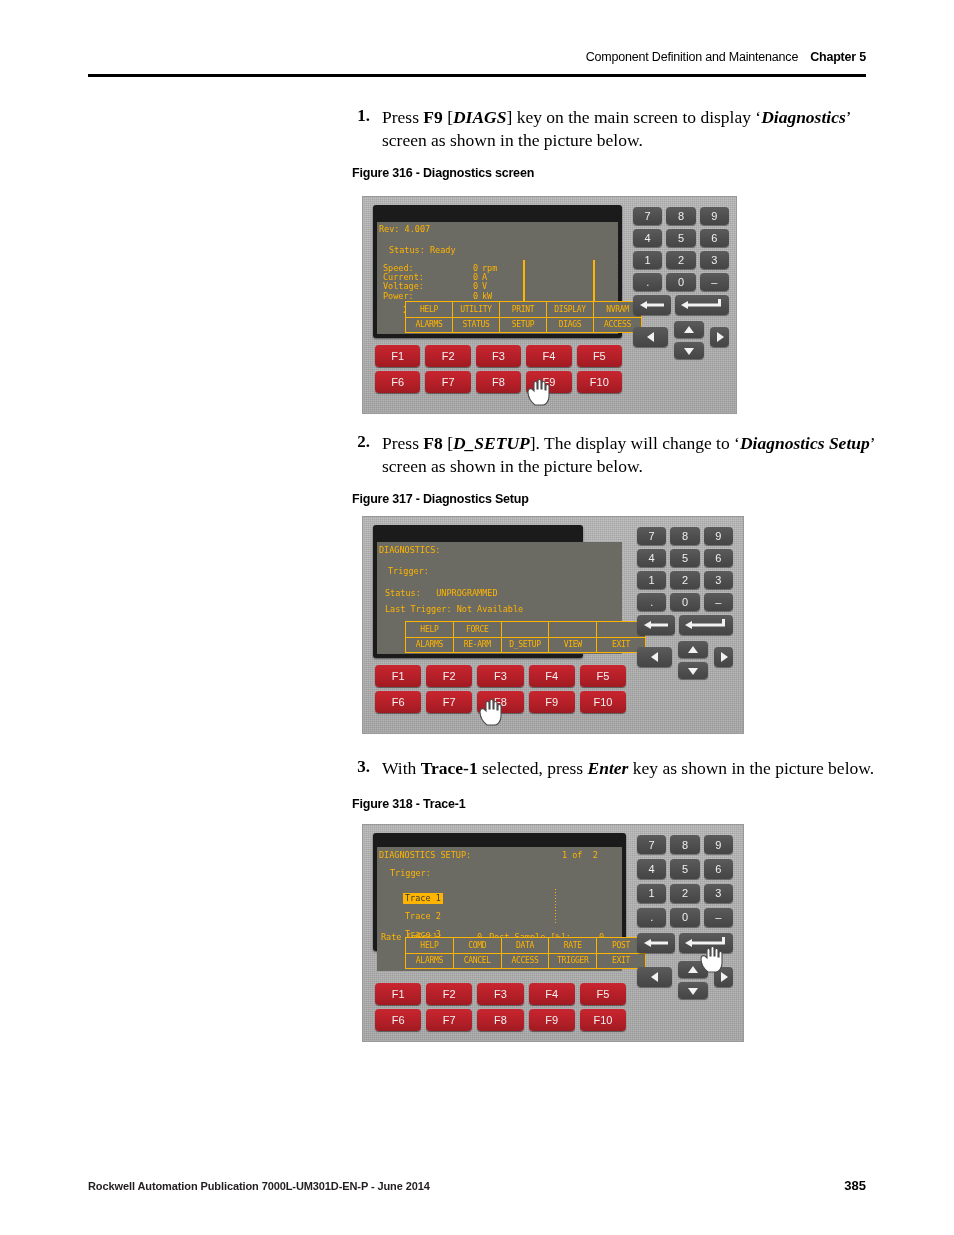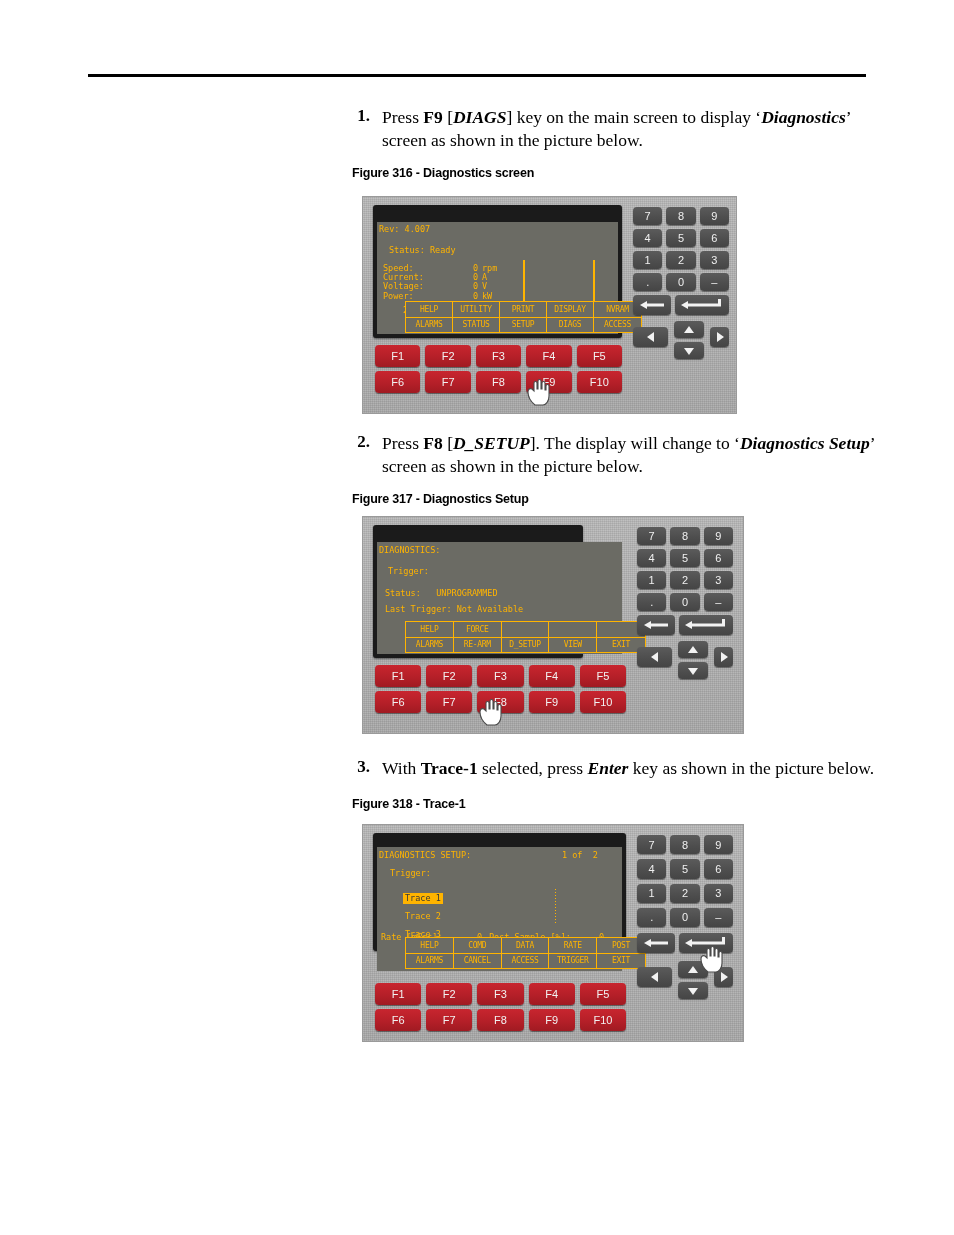--- a/index.html
+++ b/index.html
@@ -85,20 +85,24 @@
   .arrowbox{position:absolute;background:linear-gradient(180deg,#5b5b5b 0%,#4d4d4d 60%,#454545 100%);
         border-radius:4px;box-shadow:0 1px 1px rgba(0,0,0,.4);
         display:flex;align-items:center;justify-content:center;box-sizing:border-box;}
   .cursor-hand{position:absolute;pointer-events:none;}
 </style>
 </head>
 <body>
 
 <div class="page">
 
+  <div class="hdr">
+    <span class="hdr-title">Component Definition and Maintenance</span>
+    <span class="hdr-chapter">Chapter 5</span>
+  </div>
   <div class="hdr-rule"></div>
 
   <div class="step" style="left:352px;top:106px;">
     <div class="step-num">1.</div>
     <div class="step-txt"><span>Press </span><b>F9</b><span> [</span><span class="bi">DIAGS</span><span>] key on the main screen to display ‘</span><span class="bi">Diagnostics</span><span>’ screen as shown in the picture below.</span></div>
   </div>
   <div class="figcap" style="top:166px;">Figure 316 - Diagnostics screen</div>
 
   <div class="panel" id="panel316" style="left:362px;top:196px;width:375px;height:218px;">
     <div class="lcd-wrap" style="width:249px;height:133px;">
@@ -381,14 +385,18 @@
       <svg width="12" height="12" viewBox="0 0 12 12">
         <path d="M3 1 L10 6 L3 11 Z" fill="#f2f2f2"></path>
         </svg>
     </div>
 
     <svg class="cursor-hand" style="left:336px;top:118px;" width="26" height="30" viewBox="0 0 26 30">
       <path d="M9 29 C4 25 2 20 2 16 C2 13 4 12 6 13 L8 15 L8 7 C8 5 11 5 11 7 L11 13 L12 13 L12 5 C12 3 15 3 15 5 L15 13 L16 13 L16 7 C16 5 19 5 19 7 L19 14 L20 14 L20 10 C20 8 23 8 23 10 L23 20 C23 25 20 29 17 29 Z" fill="#ffffff" stroke="#4a4a4a" stroke-width="1.1"></path>
     </svg>
   </div>
 
+  <div class="ftr">
+    <span class="ftr-l">Rockwell Automation Publication 7000L-UM301D-EN-P - June 2014</span>
+    <span class="ftr-r">385</span>
+  </div>
 
 </div>
 
 </body></html>

